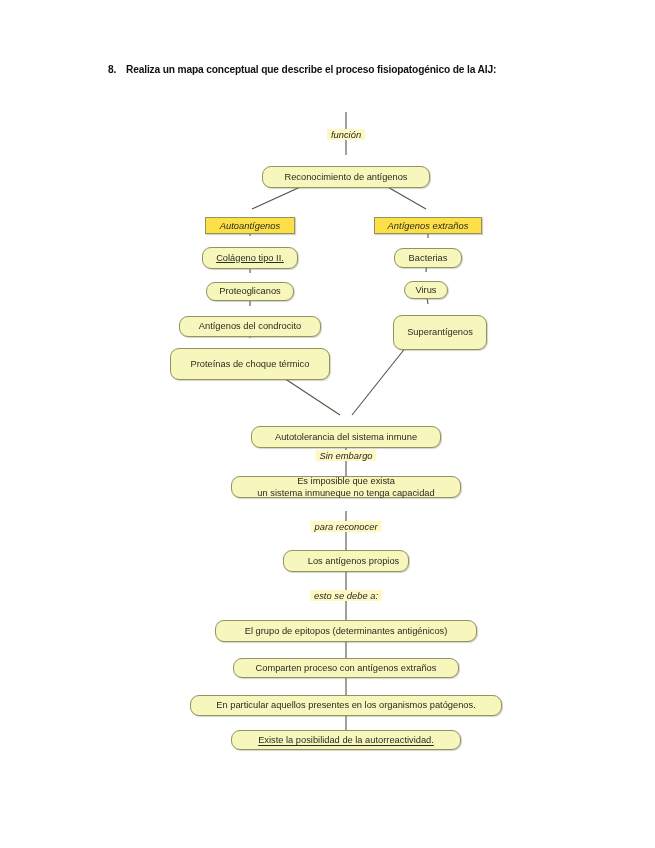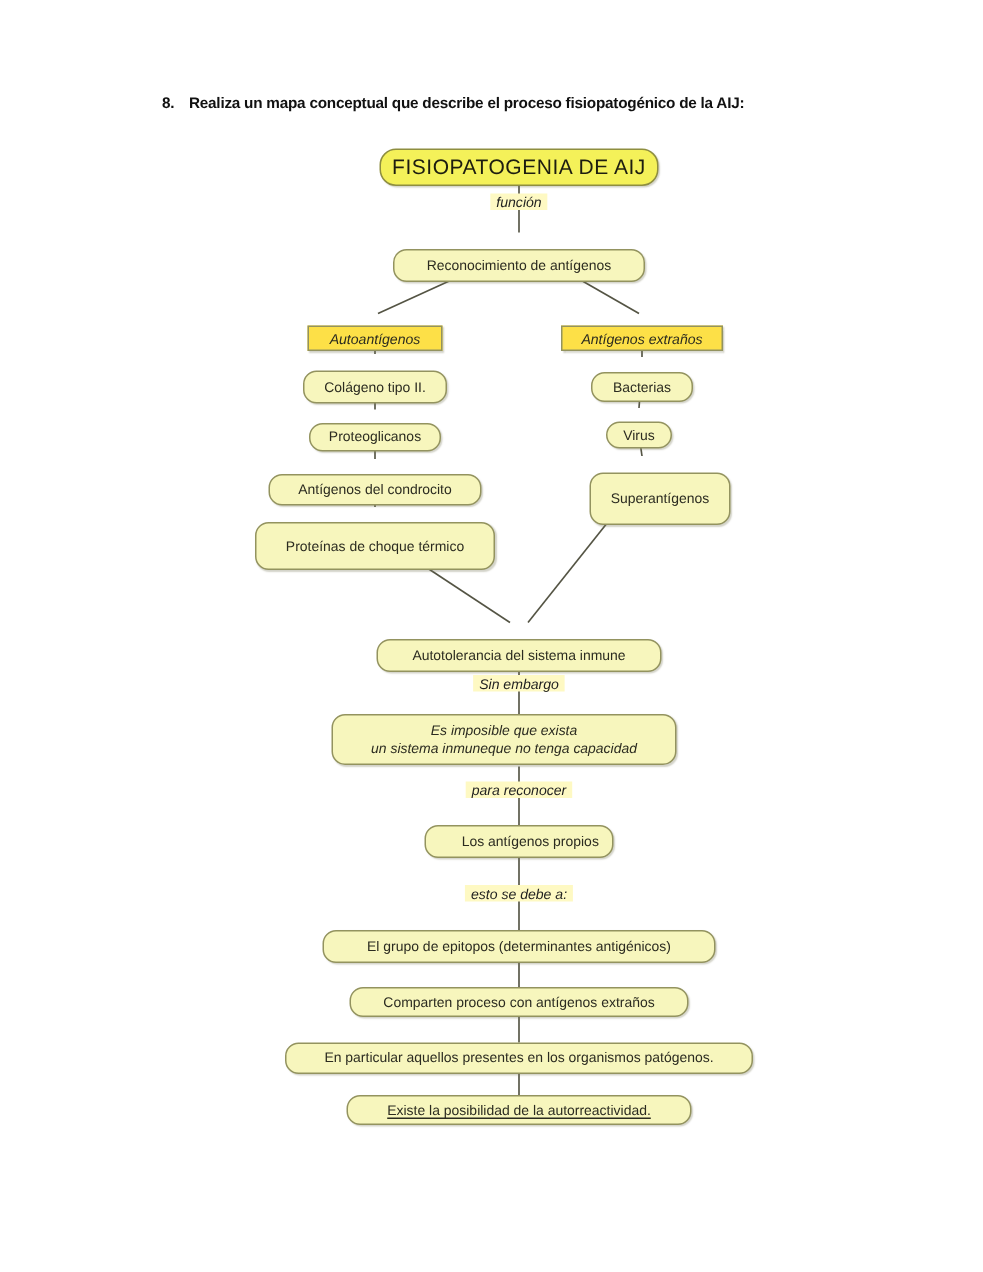--- a/index.html
+++ b/index.html
@@ -143,37 +143,34 @@
     <line x1="422" y1="327" x2="352" y2="415"></line>
 
     <line x1="346" y1="437" x2="346" y2="476"></line>
     <line x1="346" y1="511" x2="346" y2="550"></line>
     <line x1="346" y1="572" x2="346" y2="620"></line>
     <line x1="346" y1="642" x2="346" y2="658"></line>
     <line x1="346" y1="678" x2="346" y2="695"></line>
     <line x1="346" y1="716" x2="346" y2="730"></line>
   </svg>
 
-  <div class="node title" style="left:346px; top:99px; width:186px; height:25px;">
-    <span>FISIOPATOGENIA DE AIJ</span>
-  </div>
 
   <div class="node" style="left:346px; top:166px; width:168px; height:22px;">
     <span>Reconocimiento de antígenos</span>
   </div>
 
   <div class="node rect" style="left:250px; top:217px; width:90px; height:17px;">
     <span>Autoantígenos</span>
   </div>
 
   <div class="node rect" style="left:428px; top:217px; width:108px; height:17px;">
     <span>Antígenos extraños</span>
   </div>
 
-  <div class="node" style="left:250px; top:247px; width:96px; height:22px;">
+  <div class="node" style="left:250px; top:247px; width:96px; height:22px;text-decoration:underline;">
     <span>Colágeno tipo II.</span>
   </div>
 
   <div class="node" style="left:428px; top:248px; width:68px; height:20px;">
     <span>Bacterias</span>
   </div>
 
   <div class="node" style="left:250px; top:282px; width:88px; height:19px;">
     <span>Proteoglicanos</span>
   </div>
@@ -191,21 +188,21 @@
   </div>
 
   <div class="node" style="left:250px; top:348px; width:160px; height:32px;">
     <span>Proteínas de choque térmico</span>
   </div>
 
   <div class="node" style="left:346px; top:426px; width:190px; height:22px;">
     <span>Autotolerancia del sistema inmune</span>
   </div>
 
-  <div class="node two-line" style="left:336px; top:476px; width:230px; height:34px;font-style:italic;">
+  <div class="node two-line" style="left:346px; top:476px; width:230px; height:22px;">
     <span>
       <span>Es imposible que exista</span><br>
       <span>un sistema inmuneque no tenga capacidad</span>
     </span>
   </div>
 
   <div class="node" style="left:346px; top:550px; width:126px; height:22px;padding-left:22px;">
     <span>Los antígenos propios</span>
   </div>
 

